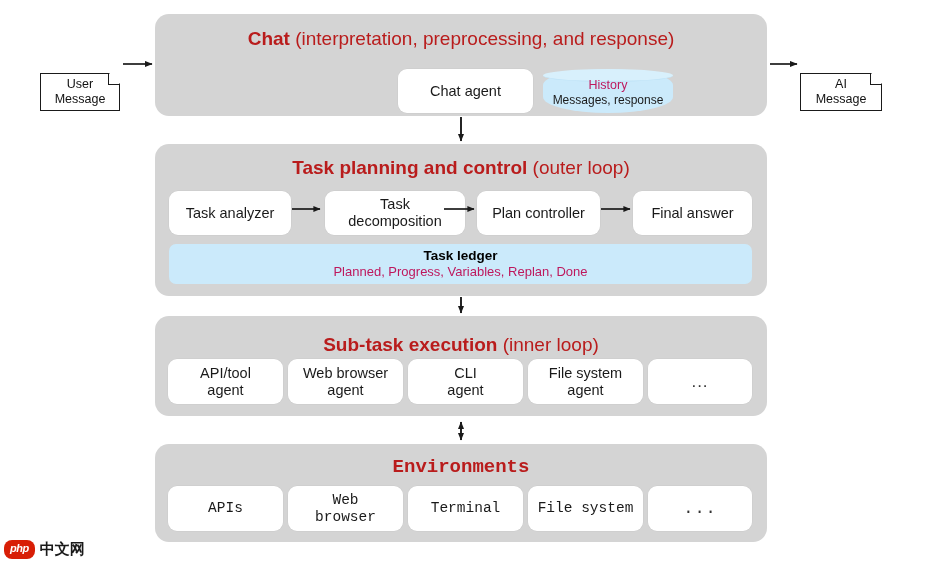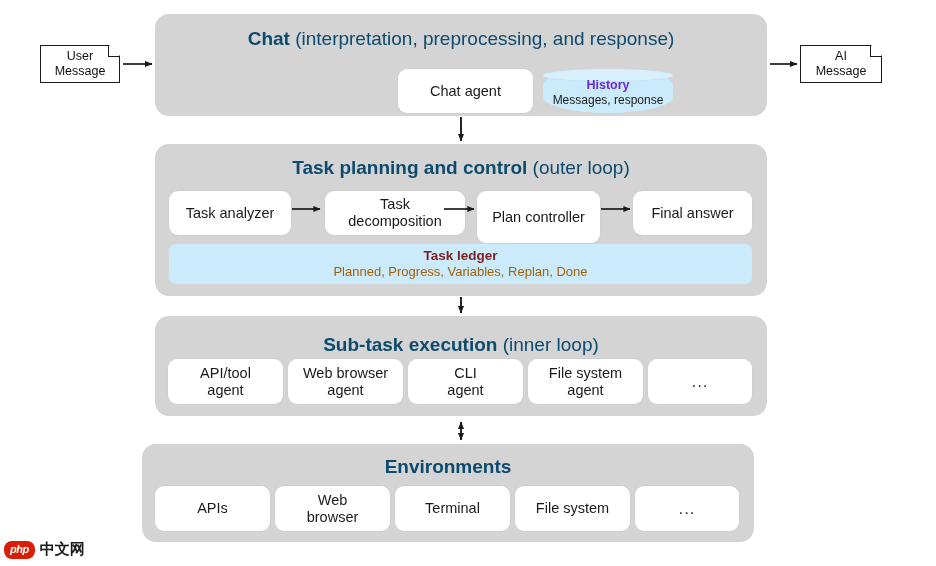--- a/index.html
+++ b/index.html
@@ -21,21 +21,21 @@
     position: absolute;
     background: #d4d4d4;
     border-radius: 14px;
     box-sizing: border-box;
   }
   .panel-title {
     text-align: center;
     font-size: 19px;
     line-height: 22px;
     font-weight: 400;
-    color: #0c4a6e;
+    color: #b91c1c;
     white-space: nowrap;
   }
   .panel-title .b {
     font-weight: 700;
   }
 
   
   .node {
     position: absolute;
     background: #ffffff;
@@ -77,43 +77,43 @@
     top: 0;
     right: 0;
     width: 11px;
     height: 11px;
     background: transparent;
     border-left: 1.4px solid #1a1a1a;
     border-bottom: 1.4px solid #1a1a1a;
     transform: none;
     pointer-events: none;
   }
-  .note-wrap { position: absolute; }
+  .note-wrap { position: absolute; margin-top: 28px; }
 
   
   .ledger {
     position: absolute;
     background: #cbeafb;
     border-radius: 7px;
     display: flex;
     flex-direction: column;
     align-items: center;
     justify-content: center;
     box-sizing: border-box;
   }
   .ledger-title {
     font-size: 13.5px;
     font-weight: 700;
     line-height: 16px;
-    color: #7f1d1d;
+    color: #000000;
   }
   .ledger-sub {
     font-size: 13px;
     line-height: 16px;
-    color: #a16207;
+    color: #be185d;
   }
 
   
   .cylinder {
     position: absolute;
     background: #cbeafb;
     border-radius: 50% / 16px;
     display: flex;
     flex-direction: column;
     align-items: center;
@@ -125,23 +125,23 @@
     position: absolute;
     left: 0; right: 0; top: 0;
     height: 12px;
     border-radius: 50%;
     background: #d8f0fc;
     border-bottom: 1px solid #bfe3f7;
   }
   .cyl-title {
     position: relative;
     font-size: 12.5px;
-    font-weight: 700;
+    font-weight: 400;
     line-height: 15px;
-    color: #6d28d9;
+    color: #be185d;
     z-index: 2;
     margin-top: 4px;
   }
   .cyl-sub {
     position: relative;
     font-size: 12px;
     line-height: 15px;
     color: #1a1a1a;
     z-index: 2;
   }
@@ -153,21 +153,20 @@
     width: 936px; height: 566px;
     pointer-events: none;
   }
 
   
   .watermark {
     position: absolute;
     left: 4px;
     top: 540px;
     display: flex;
-    align-items: center;
     gap: 5px;
   }
   .wm-badge {
     background: #d81e06;
     color: #ffffff;
     font-size: 11px;
     font-weight: 700;
     font-style: italic;
     line-height: 13px;
     padding: 2px 6px 3px 6px;
@@ -222,21 +221,21 @@
 
   <div class="node" style="left:14px; top:47px; width:122px; height:44px;">
     <span style="white-space:pre-line;">Task analyzer</span>
   </div>
 
   <div class="node" style="left:170px; top:47px; width:140px; height:44px;">
     <span style="white-space:pre-line;">Task
 decomposition</span>
   </div>
 
-  <div class="node" style="left:322px; top:47px; width:123px; height:52px;">
+  <div class="node" style="left:322px; top:47px; width:123px; height:44px;">
     <span style="white-space:pre-line;">Plan controller</span>
   </div>
 
   <div class="node" style="left:478px; top:47px; width:119px; height:44px;">
     <span style="white-space:pre-line;">Final answer</span>
   </div>
 
   <div class="ledger" style="left:14px; top:100px; width:583px; height:40px;">
     <span class="ledger-title">Task ledger</span>
     <span class="ledger-sub">Planned, Progress, Variables, Replan, Done</span>
@@ -266,21 +265,21 @@
   <div class="node" style="left:373px; top:43px; width:115px; height:45px;">
     <span style="white-space:pre-line;">File system
 agent</span>
   </div>
 
   <div class="node dots" style="left:493px; top:43px; width:104px; height:45px;">
     <span>...</span>
   </div>
 </div>
 
-<div class="panel" style="left:142px; top:444px; width:612px; height:98px;">
+<div class="panel" style="left:155px; top:444px; width:612px; height:98px;font-family:Liberation Mono, monospace;">
   <div class="panel-title" style="margin-top:12px;">
     <span class="b">Environments</span><span></span>
   </div>
 
   <div class="node" style="left:133px; top:42px; width:115px; height:45px;">
     <span style="white-space:pre-line;">Web
 browser</span>
   </div>
 
   <div class="node" style="left:13px; top:42px; width:115px; height:45px;">

